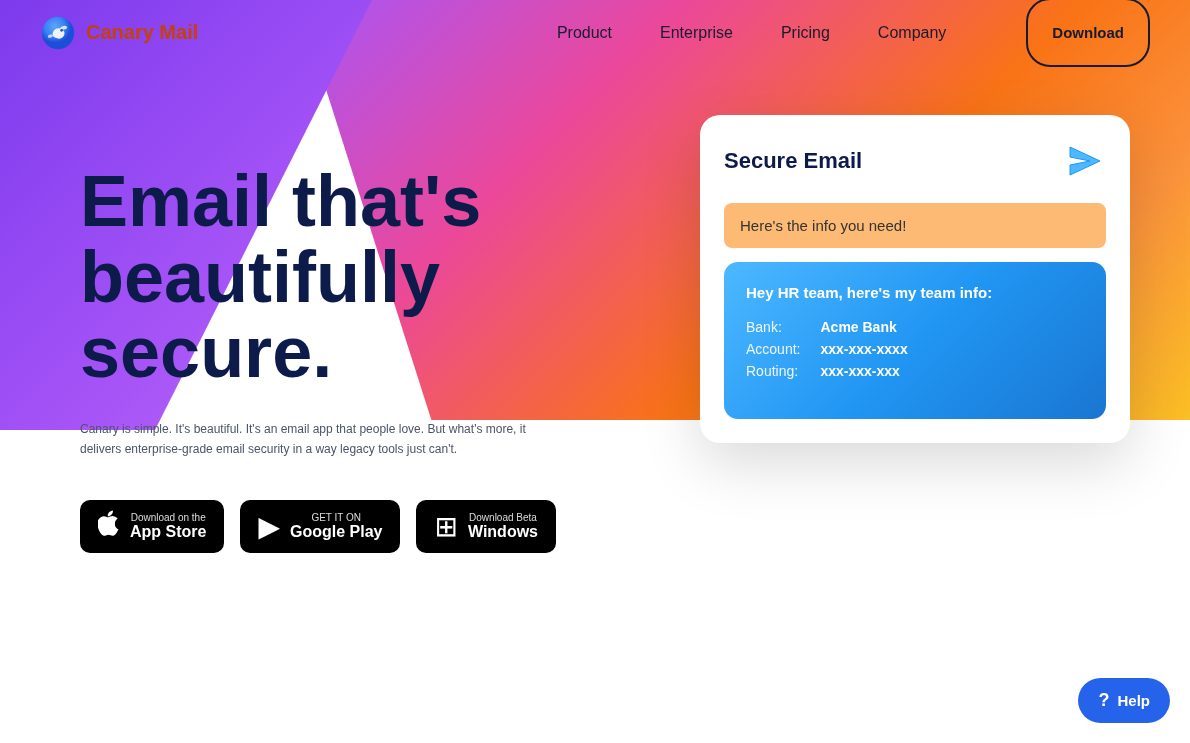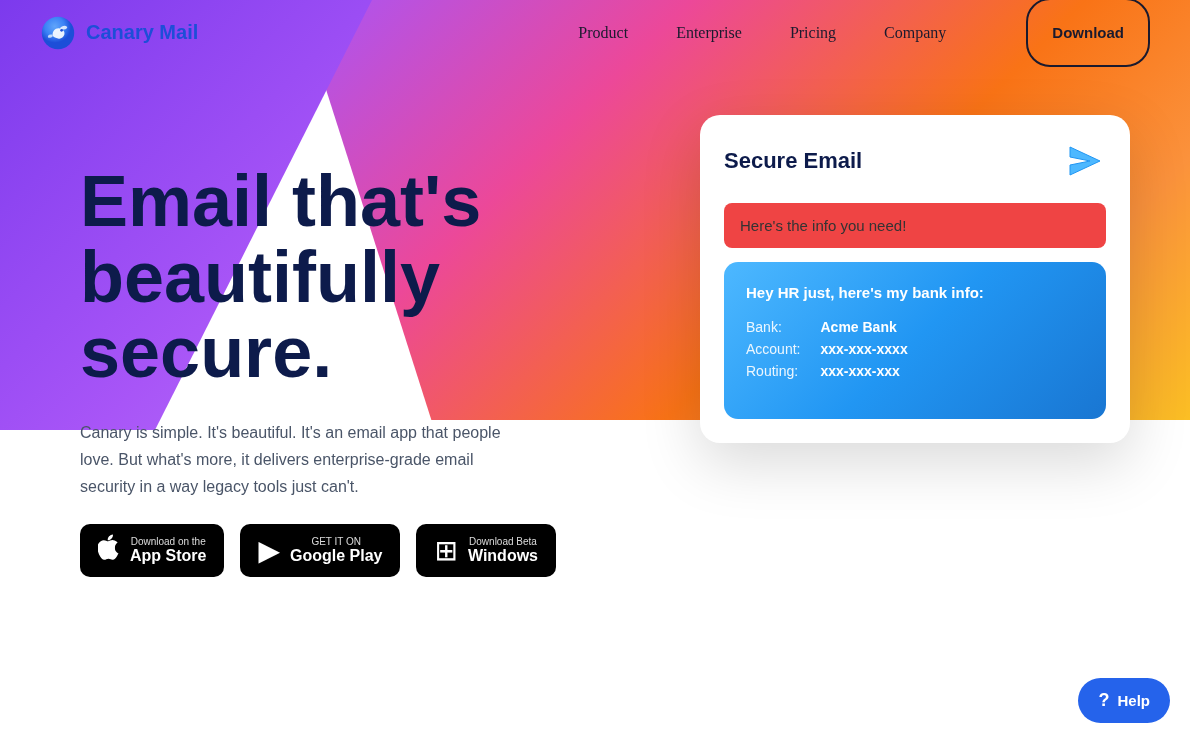--- a/index.html
+++ b/index.html
@@ -47,36 +47,35 @@
     }
 
     .logo-icon {
       width: 36px;
       height: 36px;
     }
 
     .nav-logo-text {
       font-size: 20px;
       font-weight: 700;
-      color: #1d4ed8;
+      color: #c2410c;
     }
 
     .nav-links {
       display: flex;
       gap: 48px;
       list-style: none;
       margin-right: 80px;
     }
 
     .nav-links a {
       text-decoration: none;
       color: #1a1a2e;
       font-size: 16px;
       font-weight: 500;
-      font-family: Liberation Serif, serif;
     }
 
     .nav-download-btn {
       background: transparent;
       border: 2px solid #1a1a2e;
       border-radius: 24px;
       padding: 24px 24px;
       font-size: 15px;
       font-weight: 600;
       color: #1a1a2e;
@@ -101,25 +100,25 @@
     .headline {
       font-size: 72px;
       font-weight: 900;
       color: #0d1b4b;
       line-height: 1.05;
       margin-bottom: 28px;
       margin-top: 19px;
     }
 
     .subtext {
-      font-size: 16px;
+      font-size: 12px;
       color: #4a5568;
       line-height: 1.7;
       max-width: 450px;
-      margin-bottom: 24px;
+      margin-bottom: 40px;
     }
 
     .download-buttons {
       display: flex;
       gap: 16px;
       flex-wrap: wrap;
     }
 
     .dl-btn {
       display: flex;
@@ -174,21 +173,21 @@
       font-weight: 700;
       color: #0d1b4b;
     }
 
     .send-icon {
       width: 44px;
       height: 44px;
     }
 
     .email-subject-bar {
-      background: #ef4444;
+      background: #fdba74;
       border-radius: 8px;
       padding: 14px 16px;
       font-size: 15px;
       color: #333;
       margin-bottom: 14px;
       font-weight: 500;
     }
 
     .email-body-card {
       background: linear-gradient(135deg, #4db8ff 0%, #2196f3 50%, #1976d2 100%);
@@ -362,21 +361,21 @@
         <h2 class="email-card-title">Secure Email</h2>
 
         <svg class="send-icon" viewBox="0 0 44 44" fill="none">
           <path d="M8 36 L38 22 L8 8 L8 18 L28 22 L8 26 Z" fill="#4db8ff" stroke="#2196f3" stroke-width="1"></path>
         </svg>
       </div>
 
       <div class="email-subject-bar">Here's the info you need!</div>
 
       <div class="email-body-card">
-        <div class="email-body-intro">Hey HR just, here's my bank info:</div>
+        <div class="email-body-intro">Hey HR team, here's my team info:</div>
 
         <div class="email-bank-info">
           <span class="bank-label">Bank:</span>
           <span class="bank-value">Acme Bank</span>
           <span class="bank-label">Account:</span>
           <span class="bank-value">xxx-xxx-xxxx</span>
           <span class="bank-label">Routing:</span>
           <span class="bank-value">xxx-xxx-xxx</span>
         </div>
 

